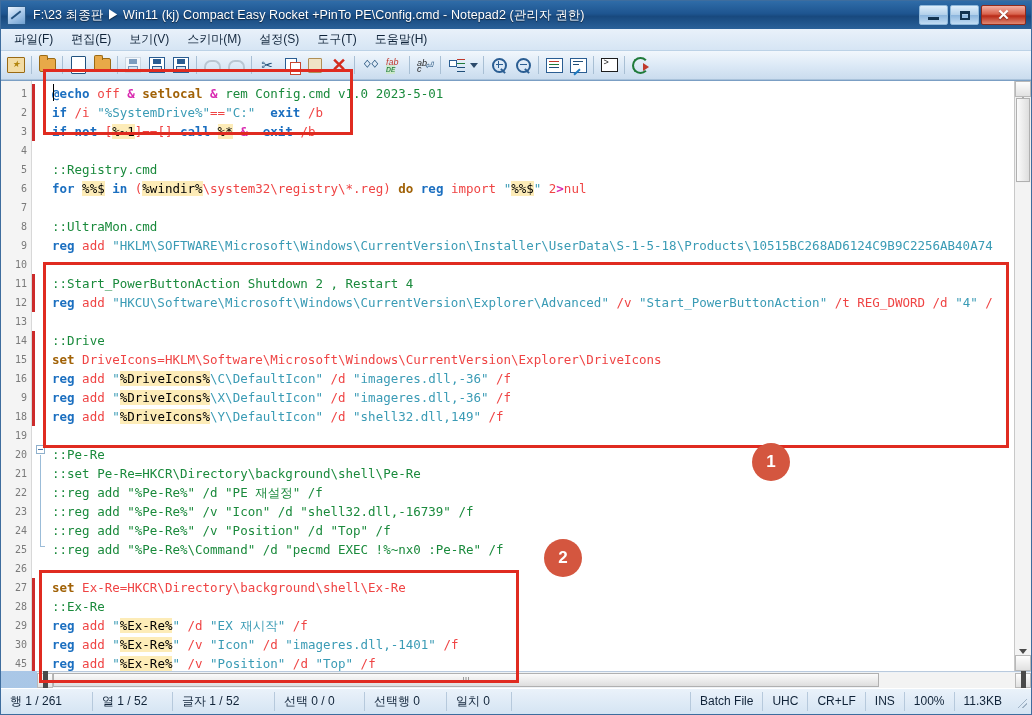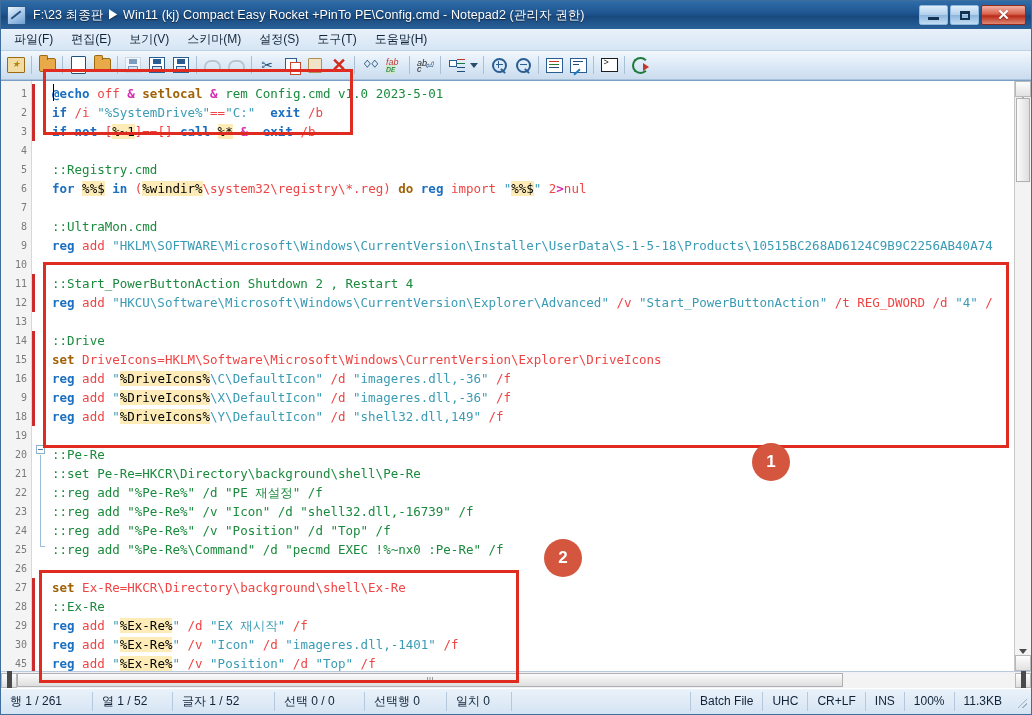--- a/index.html
+++ b/index.html
@@ -129,21 +129,21 @@
     background:linear-gradient(90deg,#fbfbfb,#dedede);border:1px solid #b0b0b0;box-sizing:border-box;
   }
   .vs-track{flex:1 1 auto;width:16px;background:#f3f3f3;}
   .arrow-up:after{content:"";border-left:4px solid transparent;border-right:4px solid transparent;border-bottom:5px solid #4a4a4a;}
   .arrow-dn:after{content:"";border-left:4px solid transparent;border-right:4px solid transparent;border-top:5px solid #4a4a4a;}
   .arrow-lf:after{content:"";border-top:4px solid transparent;border-bottom:4px solid transparent;border-right:5px solid #4a4a4a;}
   .arrow-rt:after{content:"";border-top:4px solid transparent;border-bottom:4px solid transparent;border-left:5px solid #4a4a4a;}
   
   .hscroll{
     flex:0 0 16px;height:16px;display:flex;align-items:center;
-    background:#eef2f6;border-top:1px solid #b9cade;
+    background:#eef2f6;border-top:1px solid #b9cade;margin-left:36px;
   }
   .hs-btn{
     width:16px;height:15px;background:linear-gradient(180deg,#fdfdfd,#e1e1e1);
     border:1px solid #b8b8b8;box-sizing:border-box;display:flex;align-items:center;justify-content:center;flex:0 0 16px;
   }
   .hs-thumb{
     height:14px;flex:0 0 auto;width:826px;
     background:linear-gradient(180deg,#fbfbfb,#dedede);border:1px solid #b0b0b0;box-sizing:border-box;
     display:flex;align-items:center;justify-content:center;color:#8a8a8a;font-size:9px;
   }

